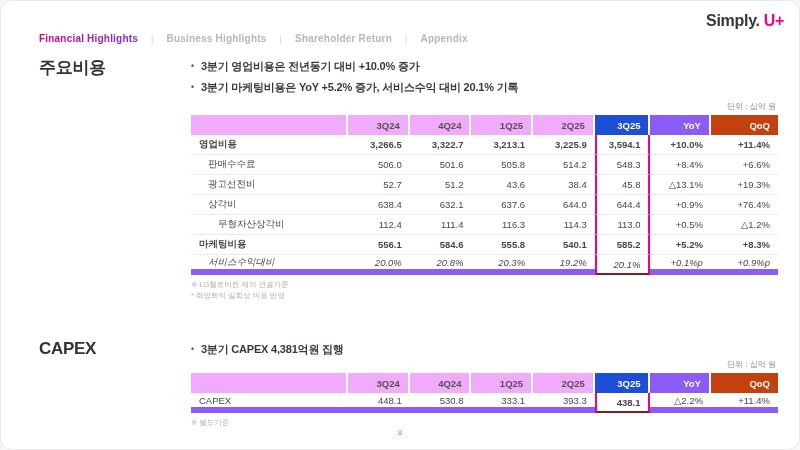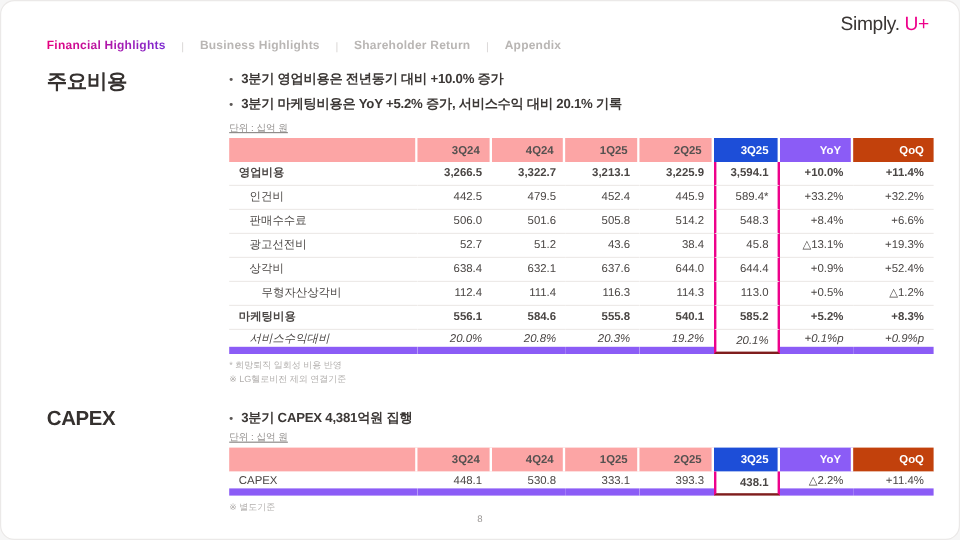--- a/index.html
+++ b/index.html
@@ -15,43 +15,43 @@
   .nav { position:absolute; left:38px; top:32px; display:flex; align-items:center; gap:13px;
          font-size:10px; font-weight:bold; letter-spacing:.2px; }
   .nav .sep { color:#d8d5d4; font-weight:normal; font-size:9px; }
   .nav .item { color:#b9b6b4; cursor:default; }
   .nav .item.active {
     background:linear-gradient(90deg,#e6007e 0%,#7b2bd1 100%);
     -webkit-background-clip:text; background-clip:text; color:transparent;
   }
 
   
-  .logo { position:absolute; top:11px; right:25px; font-size:16px; font-weight:normal; letter-spacing:-0.3px; }
+  .logo { position:absolute; top:11px; right:15px; font-size:16px; font-weight:bold; letter-spacing:-0.3px; }
   .logo .word { color:#3a3634; }
   .logo .accent { color:#ee018b; margin-left:4px; }
 
   
   .sec-title { position:absolute; left:38px; font-size:17px; font-weight:bold; color:#35312f; letter-spacing:-0.3px; }
 
   .content { position:absolute; left:190px; right:21px; }
 
   .bullets .bullet { display:flex; gap:7px; font-size:11px; font-weight:bold; color:#3c3836;
                      line-height:21px; letter-spacing:-0.2px; }
   .bullet .dot { font-size:9px; line-height:21px; color:#5a5654; }
 
-  .unit { text-align:left; font-size:8px; color:#8f8c8a; margin:3px 2px 3px 0;text-decoration:underline; }
+  .unit { text-align:right; font-size:8px; color:#8f8c8a; margin:3px 2px 3px 0; }
 
   table { width:100%; border-collapse:separate; border-spacing:0; font-size:9.5px; table-layout:fixed; }
   col.c-label { width:26.5%; }
   col.c-q     { width:10.4%; }
   col.c-hl    { width:9.4%;  }
   col.c-yoy   { width:10.2%; }
   col.c-qoq   { width:11.3%; }
   th { height:20px; padding:0 8px; text-align:right; font-weight:bold;
-       background:#fca5a5; color:#555150; border-right:2px solid #ffffff; }
+       background:#f0abfc; color:#555150; border-right:2px solid #ffffff; }
   th:last-child { border-right:none; }
   th.h-hl  { background:#1d4ed8; color:#ffffff; }
   th.h-yoy { background:#8b5cf6; color:#ffffff; }
   th.h-qoq { background:#c2410c; color:#ffffff; }
   td { height:20px; padding:0 8px; text-align:right; color:#4a4644;
        border-bottom:1px solid #edeae8; background:#ffffff; }
   td.label { text-align:left; }
   td.ind1 { padding-left:17px; }
   td.ind2 { padding-left:27px; }
   tr.bold td { font-weight:bold; }
@@ -129,30 +129,20 @@
           <td class="label">영업비용</td>
           <td>3,266.5</td>
           <td>3,322.7</td>
           <td>3,213.1</td>
           <td>3,225.9</td>
           <td class="hl">3,594.1</td>
           <td>+10.0%</td>
           <td>+11.4%</td>
         </tr>
         <tr>
-          <td class="label ind1">인건비</td>
-          <td>442.5</td>
-          <td>479.5</td>
-          <td>452.4</td>
-          <td>445.9</td>
-          <td class="hl">589.4*</td>
-          <td>+33.2%</td>
-          <td>+32.2%</td>
-        </tr>
-        <tr>
           <td class="label ind1">판매수수료</td>
           <td>506.0</td>
           <td>501.6</td>
           <td>505.8</td>
           <td>514.2</td>
           <td class="hl">548.3</td>
           <td>+8.4%</td>
           <td>+6.6%</td>
         </tr>
         <tr>
@@ -166,21 +156,21 @@
           <td>+19.3%</td>
         </tr>
         <tr>
           <td class="label ind1">상각비</td>
           <td>638.4</td>
           <td>632.1</td>
           <td>637.6</td>
           <td>644.0</td>
           <td class="hl">644.4</td>
           <td>+0.9%</td>
-          <td>+52.4%</td>
+          <td>+76.4%</td>
         </tr>
         <tr>
           <td class="label ind2">무형자산상각비</td>
           <td>112.4</td>
           <td>111.4</td>
           <td>116.3</td>
           <td>114.3</td>
           <td class="hl">113.0</td>
           <td>+0.5%</td>
           <td>△1.2%</td>
@@ -202,22 +192,22 @@
           <td>20.3%</td>
           <td>19.2%</td>
           <td class="hl">20.1%</td>
           <td>+0.1%p</td>
           <td>+0.9%p</td>
         </tr>
       </tbody>
     </table>
 
     <div class="footnotes">
+      <div>※ LG헬로비전 제외 연결기준</div>
       <div>* 희망퇴직 일회성 비용 반영</div>
-      <div>※ LG헬로비전 제외 연결기준</div>
     </div>
   </div>
 
   <div class="sec-title" style="top:338px;">CAPEX</div>
 
   <div class="content" style="top:340px;">
     <div class="bullets">
       <div class="bullet" style="line-height:17px;">
         <span class="dot" style="line-height:17px;">•</span>
         <span>3분기 CAPEX 4,381억원 집행</span>

